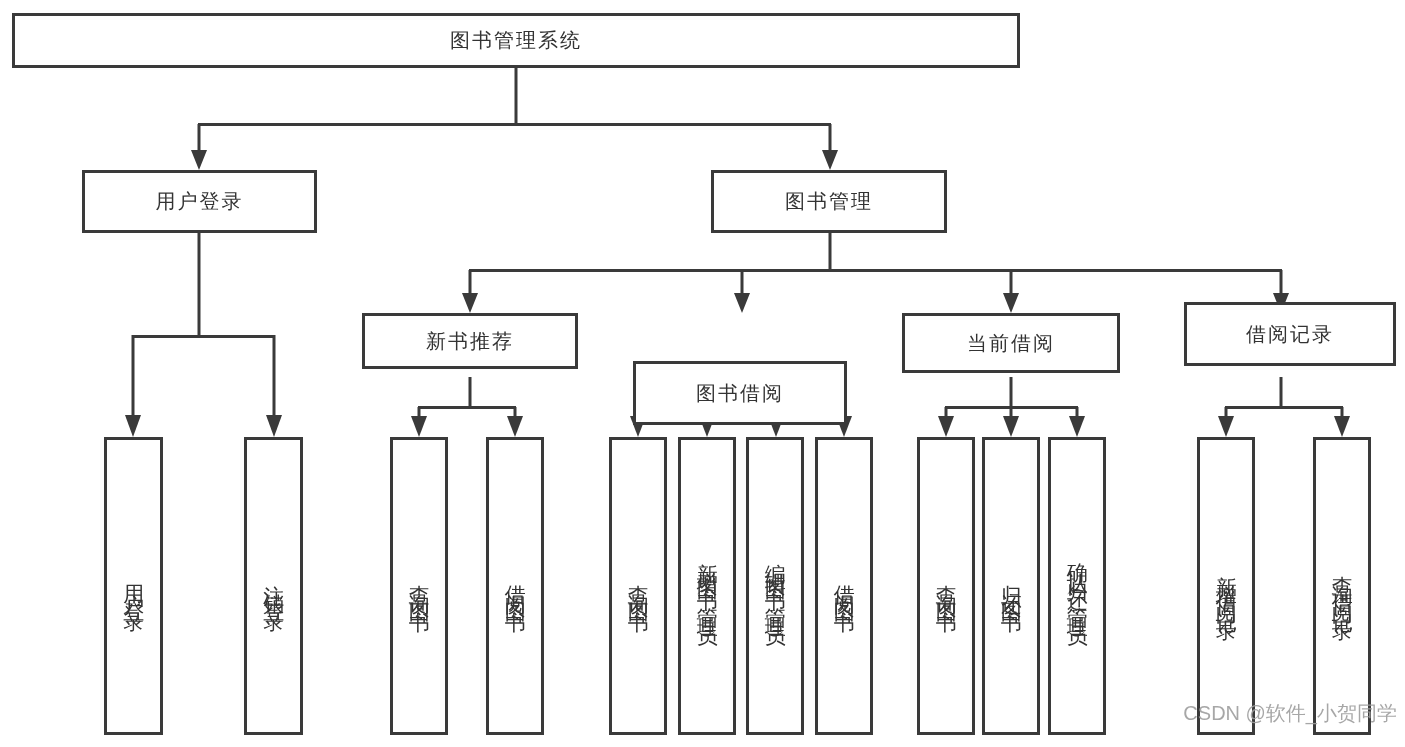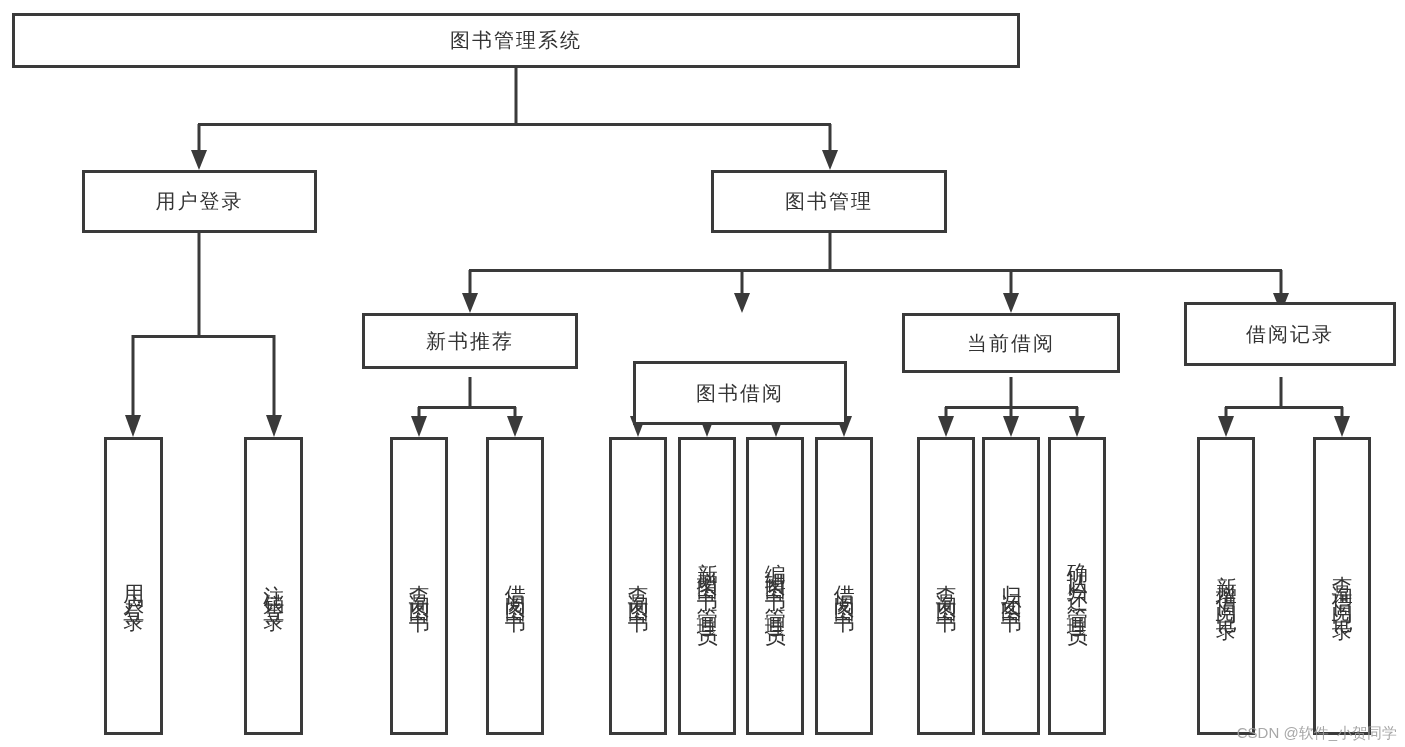--- a/index.html
+++ b/index.html
@@ -47,22 +47,22 @@
     writing-mode: vertical-rl;
     text-orientation: mixed;
     font-size: 21px;
     letter-spacing: 9px;
     line-height: 1.25;
     color: var(--text);
   }
   .watermark {
     position: absolute;
     right: 8px;
-    top: 724px;
-    font-size: 15px;
+    top: 700px;
+    font-size: 20px;
     color: var(--watermark);
     opacity: 0.9;
     white-space: nowrap;
   }
 </style>
 </head>
 <body>
 
 <div id="stage">
 

